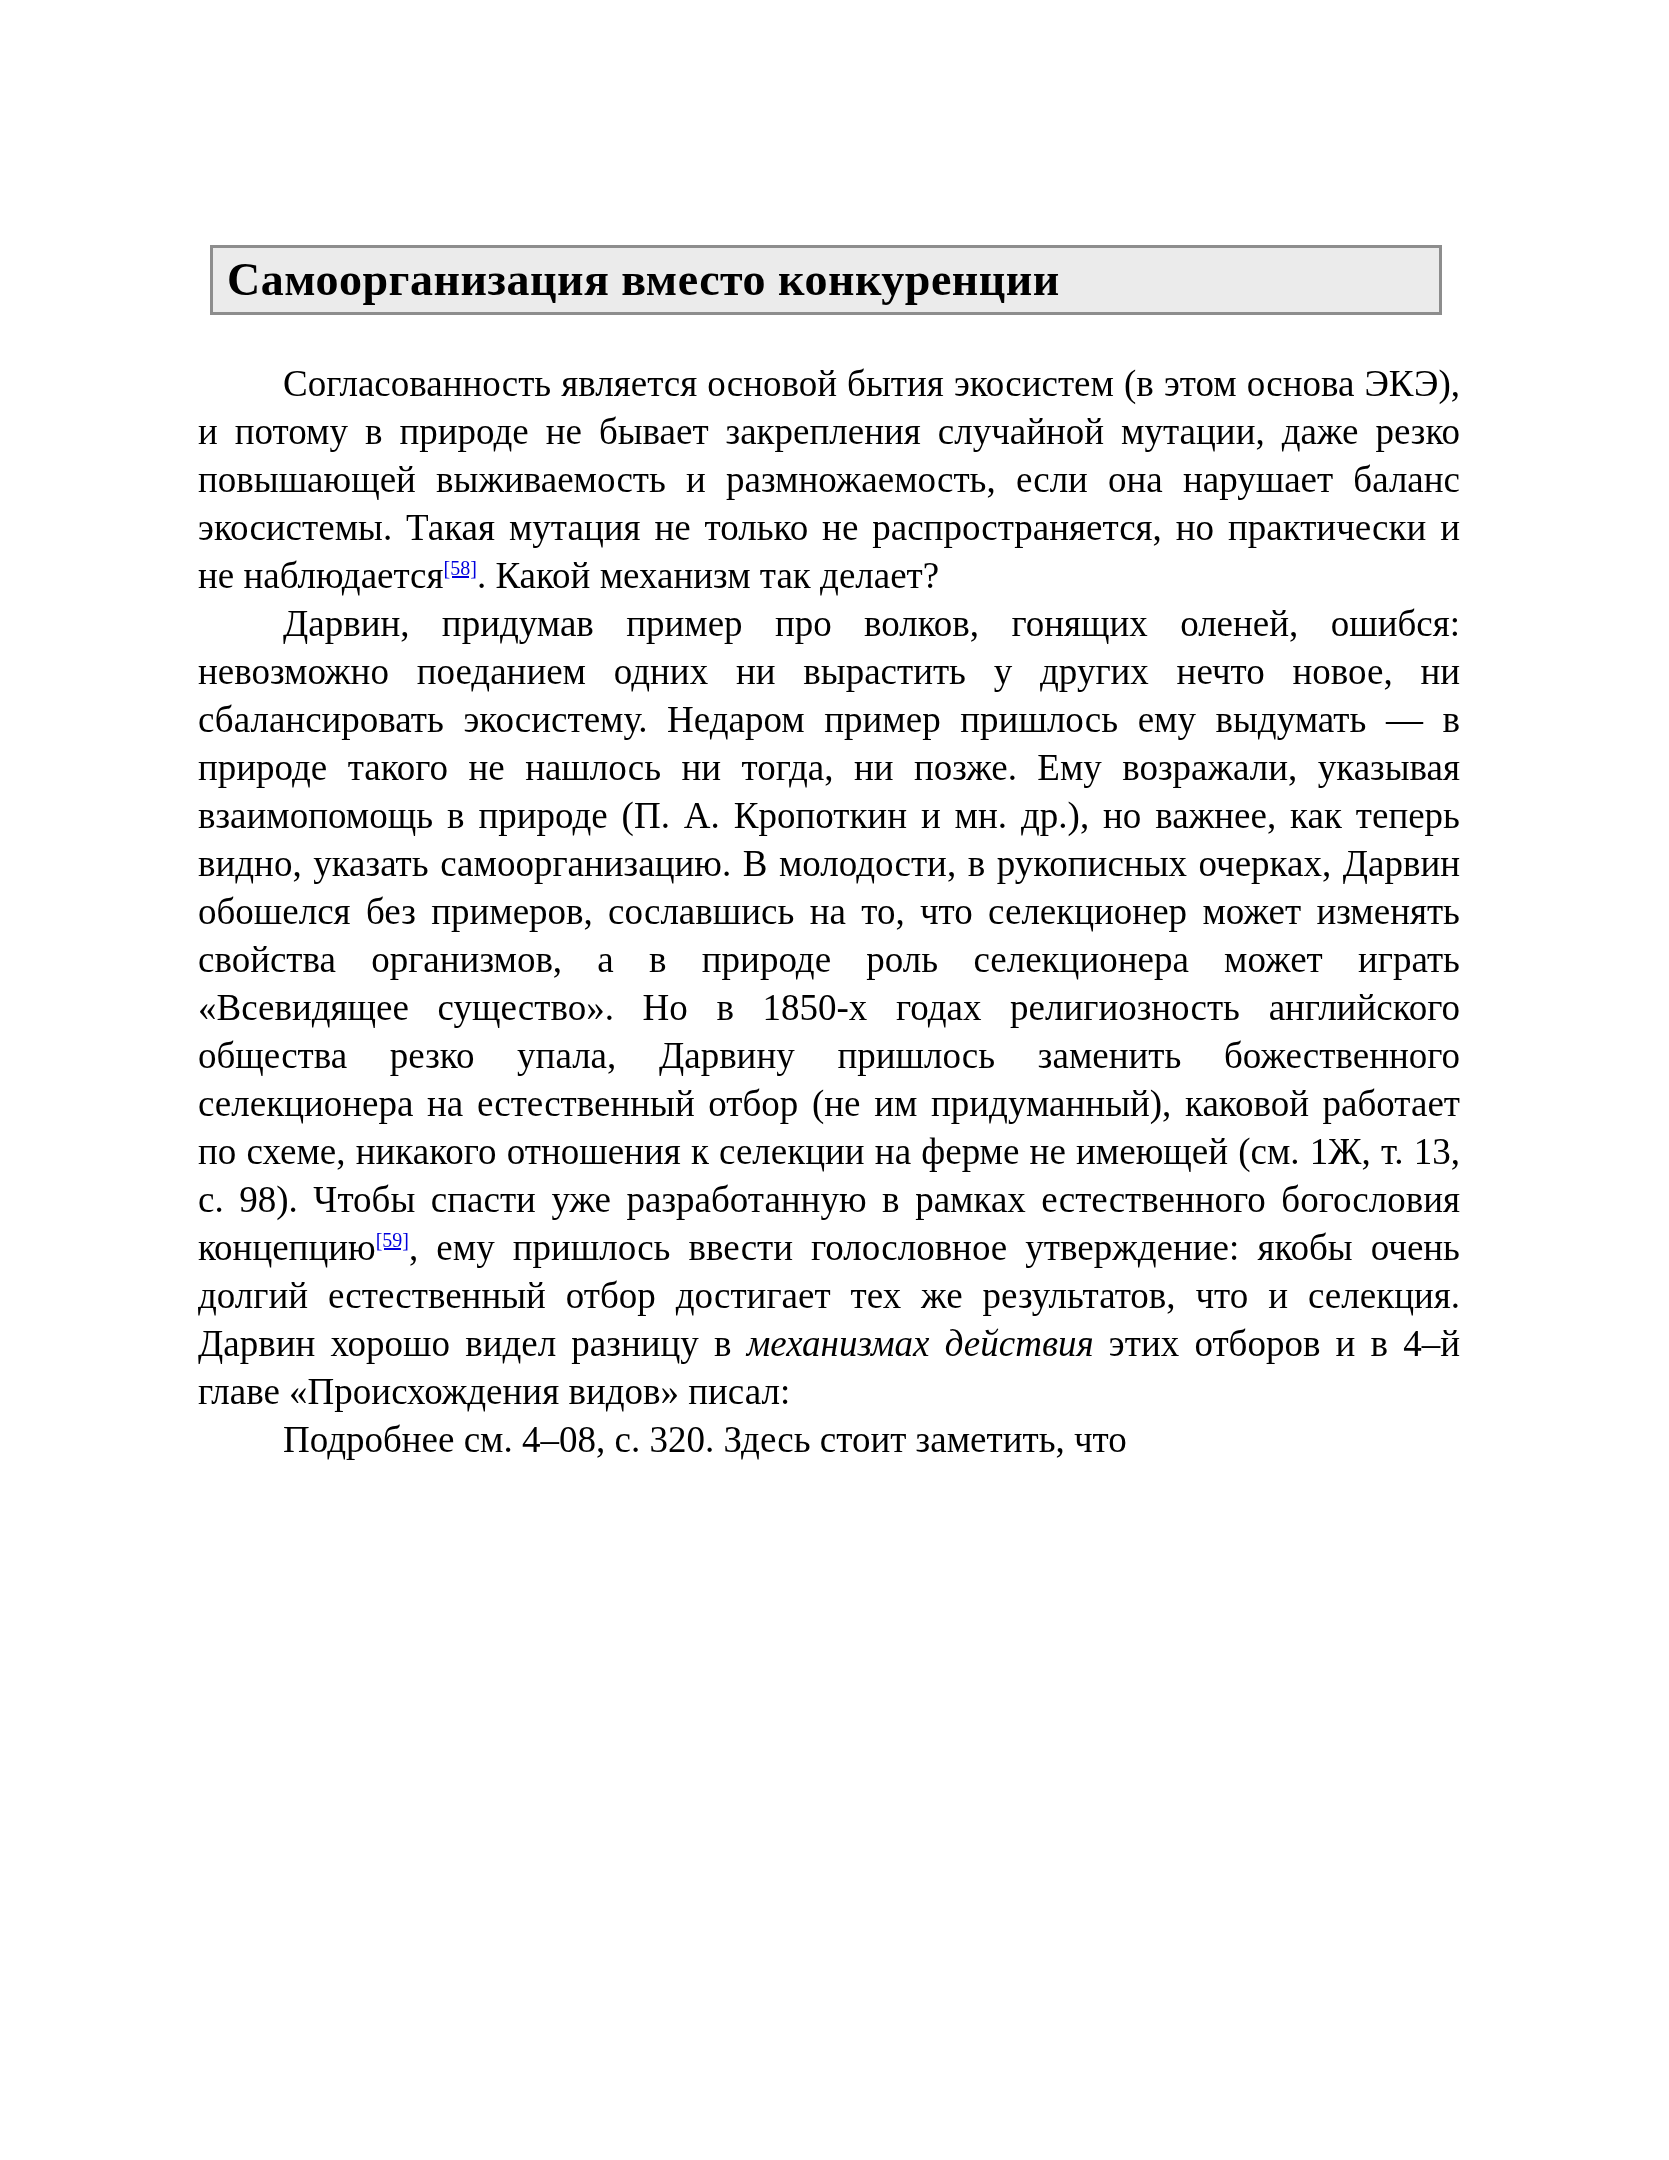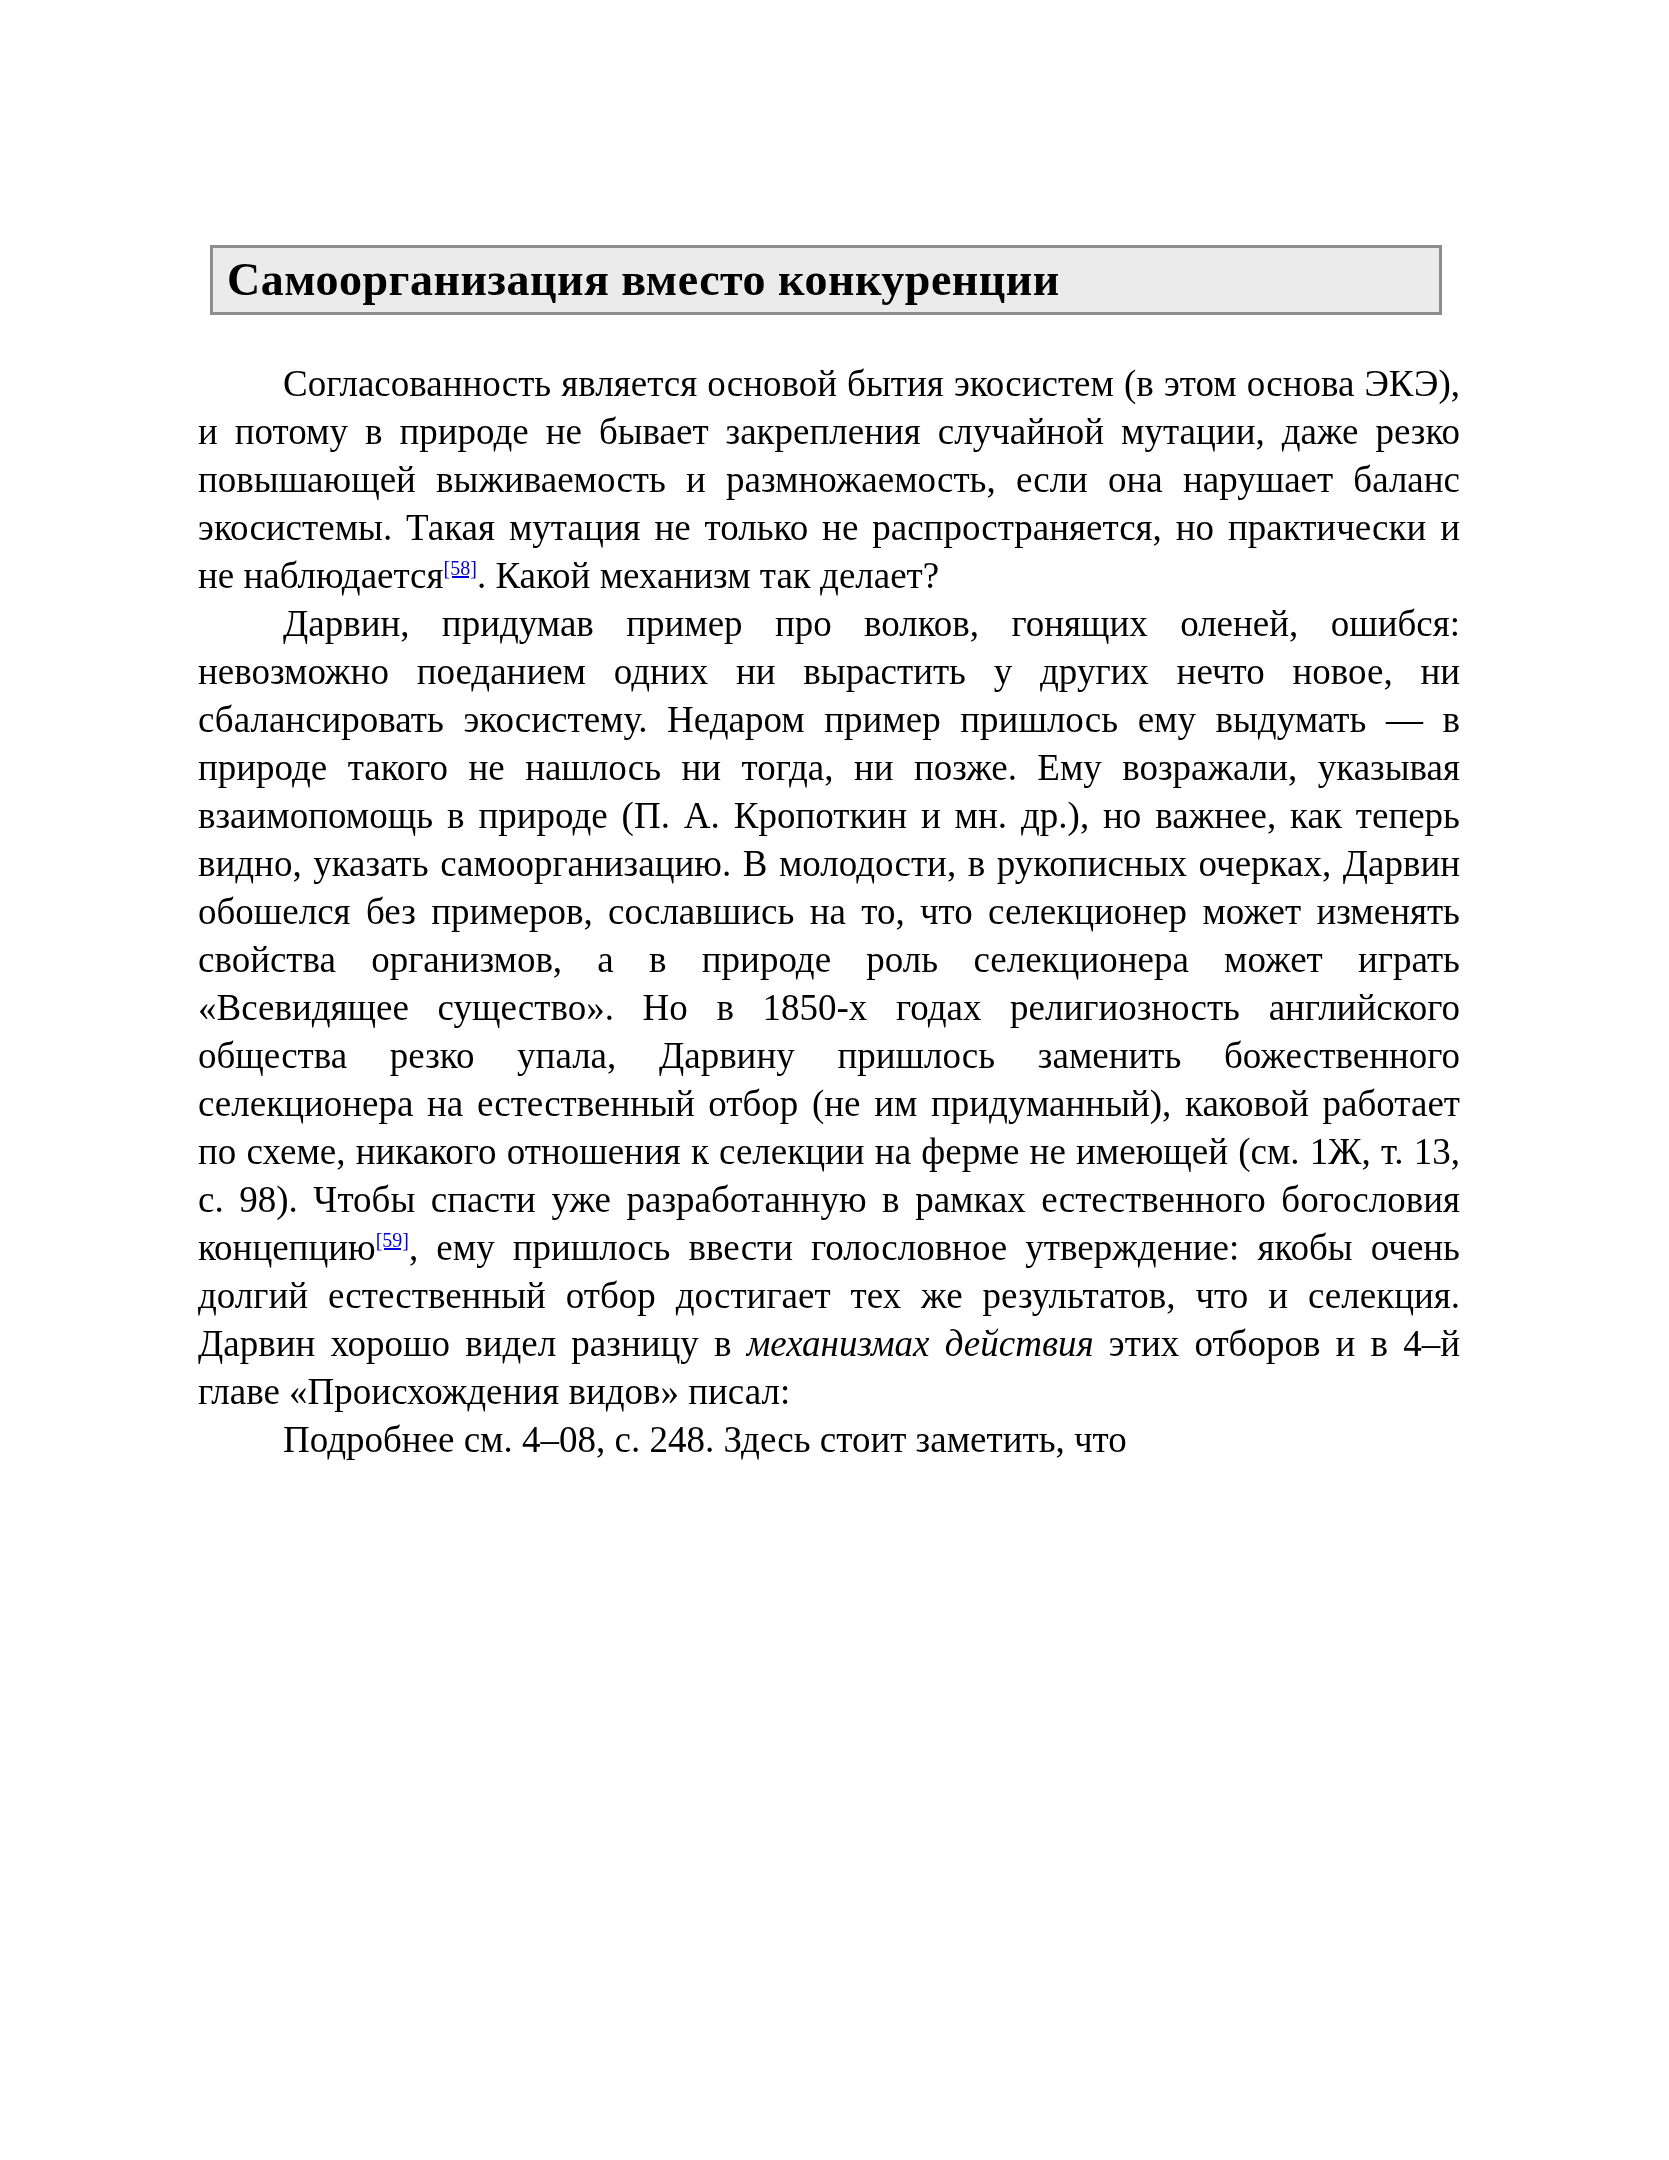--- a/index.html
+++ b/index.html
@@ -64,16 +64,16 @@
 
 <div class="page">
   <h1 class="title-box">Самоорганизация вместо конкуренции</h1>
 
   <div>
     <p class="para"><span>Согласованность является основой бытия экосистем (в этом основа ЭКЭ), и потому в природе не бывает закрепления случайной мутации, даже резко повышающей выживаемость и размножаемость, если она нарушает баланс экосистемы. Такая мутация не только не распространяется, но практически и не наблюдается</span><a href="#" class="note">[58]</a><span>. Какой механизм так делает?</span></p>
 
     <p class="para"><span>Дарвин, придумав пример про волков, гонящих оленей, ошибся: невозможно поеданием одних ни вырастить у других нечто новое, ни сбалансировать экосистему. Недаром пример пришлось ему выдумать — в природе такого не нашлось ни тогда, ни позже. Ему возражали, указывая взаимопомощь в природе (П. А. Кропоткин и мн. др.), но важнее, как теперь видно, указать самоорганизацию. В молодости, в рукописных очерках, Дарвин обошелся без примеров, сославшись на то, что селекционер может изменять свойства организмов, а в природе роль селекционера может играть «Всевидящее существо». Но в 1850-х годах религиозность английского общества резко упала, Дарвину пришлось заменить божественного селекционера на естественный отбор (не им придуманный), каковой работает по схеме, никакого отношения к селекции на ферме не имеющей (см. 1Ж, т. 13, с. 98). Чтобы спасти уже разработанную в рамках естественного богословия концепцию</span><a href="#" class="note">[59]</a><span>, ему пришлось ввести голословное утверждение: якобы очень долгий естественный отбор достигает тех же результатов, что и селекция. Дарвин хорошо видел разницу в </span><em>механизмах действия</em><span> этих отборов и в 4–й главе «Происхождения видов» писал:</span></p>
 
 
-    <p class="para"><span>Подробнее см. 4–08, с. 248. Здесь стоит заметить, что</span></p>
+    <p class="para"><span>Подробнее см. 4–08, с. 320. Здесь стоит заметить, что</span></p>
 
   </div>
 </div>
 
 </body></html>

